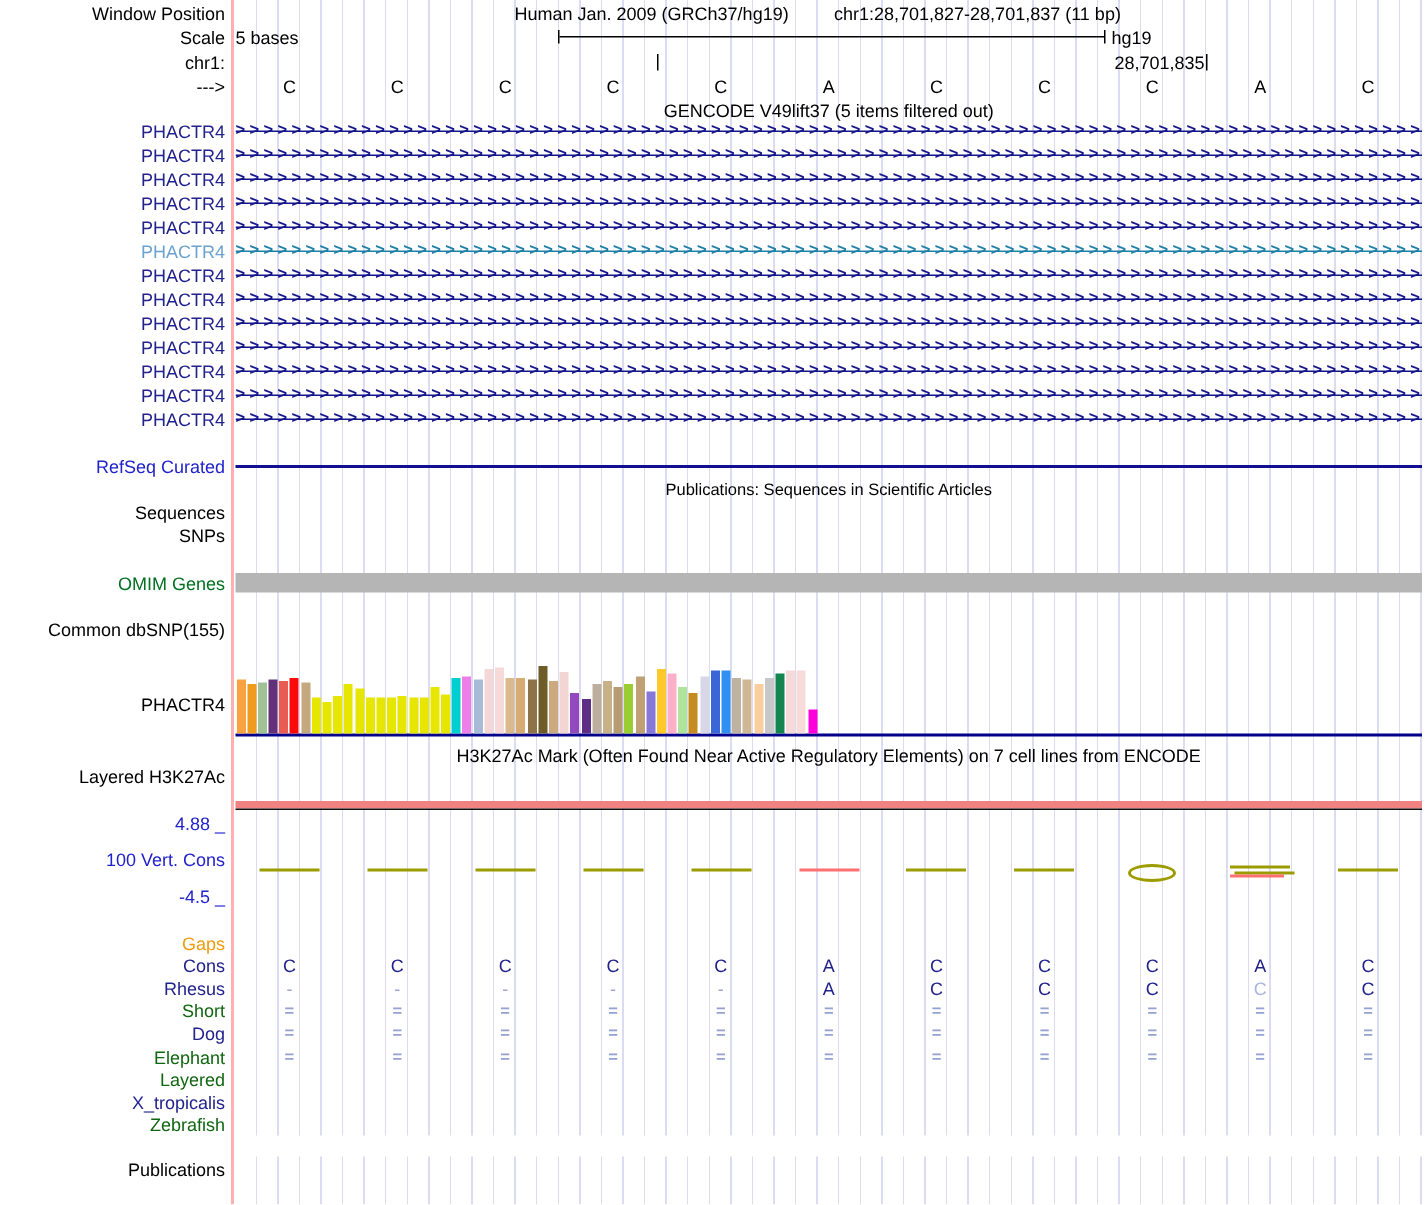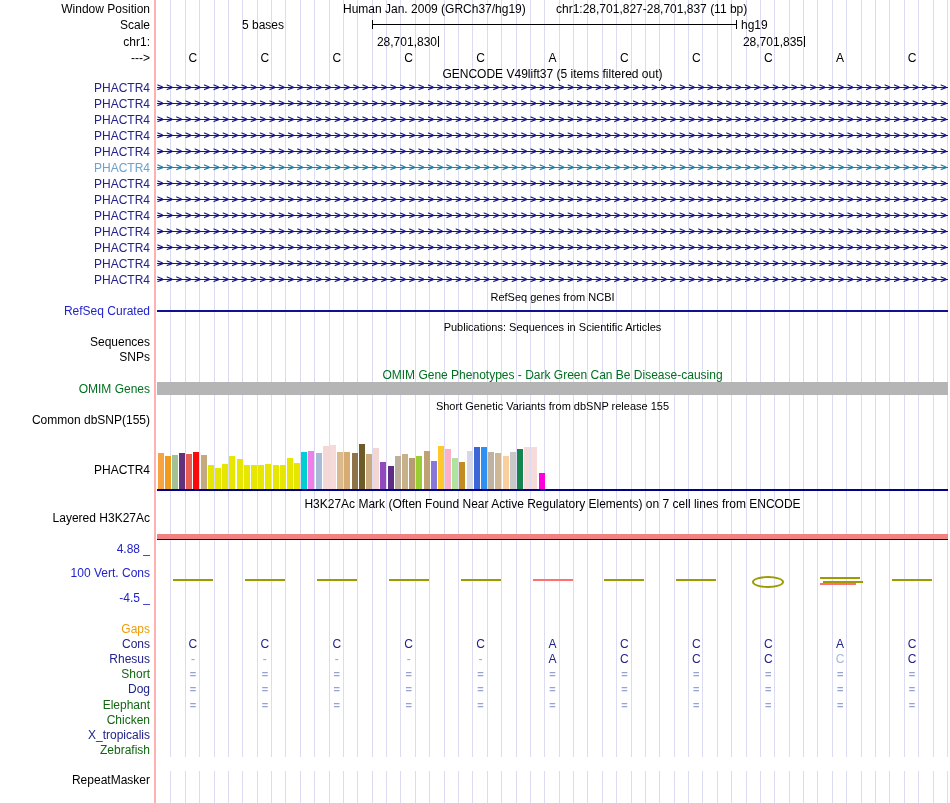--- a/index.html
+++ b/index.html
@@ -37,66 +37,62 @@
 
 <div id="screen">
   <div class="grid"></div>
   <div class="pink-line"></div>
 
   <div class="llabel" style="top:2px">Window Position</div>
   <div style="position:absolute;left:343px;top:2px;white-space:nowrap">Human Jan. 2009 (GRCh37/hg19)</div>
   <div style="position:absolute;left:556px;top:2px;white-space:nowrap">chr1:28,701,827-28,701,837 (11 bp)</div>
 
   <div class="llabel" style="top:18px">Scale</div>
-  <div style="position:absolute;left:157px;width:212px;top:18px;text-align:center">5 bases</div>
+  <div style="position:absolute;left:157px;width:212px;top:18px;text-align:left">5 bases</div>
   <div class="scale-bar">
       <div class="mid"></div>
     </div>
   <div style="position:absolute;left:741px;top:18px">hg19</div>
 
   <div class="llabel" style="top:35px">chr1:</div>
-  <div style="position:absolute;left:157px;width:280px;top:35px;text-align:right">28,701,830</div>
   <div class="vtick" style="left:438px;top:36px"></div>
   <div style="position:absolute;left:523px;width:280px;top:35px;text-align:right">28,701,835</div>
   <div class="vtick" style="left:804px;top:36px"></div>
 
   <div class="llabel" style="top:51px">---&gt;</div>
 
   <div class="ctitle" style="top:67px">GENCODE V49lift37 (5 items filtered out)</div>
 
-  <div class="ctitle small" style="top:290px">RefSeq genes from NCBI</div>
   <div class="llabel blue" style="top:304px">RefSeq Curated</div>
   <div class="hline" style="left:157px;top:310px;width:791px;height:2px"></div>
 
   <div class="ctitle small" style="top:320px">Publications: Sequences in Scientific Articles</div>
   <div class="llabel" style="top:335px">Sequences</div>
   <div class="llabel" style="top:350px">SNPs</div>
 
-  <div class="ctitle green" style="top:368px">OMIM Gene Phenotypes - Dark Green Can Be Disease-causing</div>
   <div class="omim-bar"></div>
   <div class="llabel green" style="top:382px">OMIM Genes</div>
 
-  <div class="ctitle small" style="top:399px">Short Genetic Variants from dbSNP release 155</div>
   <div class="llabel" style="top:413px">Common dbSNP(155)</div>
 
   <div class="llabel" style="top:463px">PHACTR4</div>
   <div class="gtex-baseline"></div>
 
   <div class="ctitle" style="top:497px">H3K27Ac Mark (Often Found Near Active Regulatory Elements) on 7 cell lines from ENCODE</div>
   <div class="llabel" style="top:511px">Layered H3K27Ac</div>
   <div class="h3k-band"></div>
   <div class="h3k-line"></div>
 
   <div class="llabel blue" style="top:542px">4.88 _</div>
   <div class="llabel blue" style="top:566px">100 Vert. Cons</div>
   <div class="llabel blue" style="top:591px">-4.5 _</div>
 
 
   <div class="whiteband" style="top:757px;height:14px"></div>
-  <div class="llabel" style="top:773px">RepeatMasker</div>
+  <div class="llabel" style="top:773px">Publications</div>
 <div class="llabel" style="top: 81px; color: rgb(34, 34, 140);">PHACTR4</div>
     <div class="gene-row" style="top: 80px;">
       <div class="gl"></div>
       <div class="ga">&gt;&gt;&gt;&gt;&gt;&gt;&gt;&gt;&gt;&gt;&gt;&gt;&gt;&gt;&gt;&gt;&gt;&gt;&gt;&gt;&gt;&gt;&gt;&gt;&gt;&gt;&gt;&gt;&gt;&gt;&gt;&gt;&gt;&gt;&gt;&gt;&gt;&gt;&gt;&gt;&gt;&gt;&gt;&gt;&gt;&gt;&gt;&gt;&gt;&gt;&gt;&gt;&gt;&gt;&gt;&gt;&gt;&gt;&gt;&gt;&gt;&gt;&gt;&gt;&gt;&gt;&gt;&gt;&gt;&gt;&gt;&gt;&gt;&gt;&gt;&gt;&gt;&gt;&gt;&gt;&gt;&gt;&gt;&gt;&gt;&gt;&gt;&gt;&gt;&gt;&gt;&gt;&gt;&gt;&gt;&gt;&gt;&gt;&gt;&gt;&gt;&gt;&gt;&gt;&gt;&gt;&gt;&gt;&gt;&gt;</div>
     </div>
     <div class="llabel" style="top: 97px; color: rgb(34, 34, 140);">PHACTR4</div>
     <div class="gene-row" style="top: 96px;">
       <div class="gl"></div>
       <div class="ga">&gt;&gt;&gt;&gt;&gt;&gt;&gt;&gt;&gt;&gt;&gt;&gt;&gt;&gt;&gt;&gt;&gt;&gt;&gt;&gt;&gt;&gt;&gt;&gt;&gt;&gt;&gt;&gt;&gt;&gt;&gt;&gt;&gt;&gt;&gt;&gt;&gt;&gt;&gt;&gt;&gt;&gt;&gt;&gt;&gt;&gt;&gt;&gt;&gt;&gt;&gt;&gt;&gt;&gt;&gt;&gt;&gt;&gt;&gt;&gt;&gt;&gt;&gt;&gt;&gt;&gt;&gt;&gt;&gt;&gt;&gt;&gt;&gt;&gt;&gt;&gt;&gt;&gt;&gt;&gt;&gt;&gt;&gt;&gt;&gt;&gt;&gt;&gt;&gt;&gt;&gt;&gt;&gt;&gt;&gt;&gt;&gt;&gt;&gt;&gt;&gt;&gt;&gt;&gt;&gt;&gt;&gt;&gt;&gt;&gt;</div>
     </div>
@@ -287,16 +283,16 @@
     <div class="colcell" style="left: 264.864px; top: 697.5px; color: rgb(150, 162, 210); font-size: 11px; font-weight: bold;">=</div>
     <div class="colcell" style="left: 336.773px; top: 697.5px; color: rgb(150, 162, 210); font-size: 11px; font-weight: bold;">=</div>
     <div class="colcell" style="left: 408.682px; top: 697.5px; color: rgb(150, 162, 210); font-size: 11px; font-weight: bold;">=</div>
     <div class="colcell" style="left: 480.591px; top: 697.5px; color: rgb(150, 162, 210); font-size: 11px; font-weight: bold;">=</div>
     <div class="colcell" style="left: 552.5px; top: 697.5px; color: rgb(150, 162, 210); font-size: 11px; font-weight: bold;">=</div>
     <div class="colcell" style="left: 624.409px; top: 697.5px; color: rgb(150, 162, 210); font-size: 11px; font-weight: bold;">=</div>
     <div class="colcell" style="left: 696.318px; top: 697.5px; color: rgb(150, 162, 210); font-size: 11px; font-weight: bold;">=</div>
     <div class="colcell" style="left: 768.227px; top: 697.5px; color: rgb(150, 162, 210); font-size: 11px; font-weight: bold;">=</div>
     <div class="colcell" style="left: 840.136px; top: 697.5px; color: rgb(150, 162, 210); font-size: 11px; font-weight: bold;">=</div>
     <div class="colcell" style="left: 912.045px; top: 697.5px; color: rgb(150, 162, 210); font-size: 11px; font-weight: bold;">=</div>
-    <div class="llabel" style="top: 712.6px; color: rgb(17, 102, 17);">Chicken</div>
+    <div class="llabel" style="top: 712.6px; color: rgb(17, 102, 17);">Layered</div>
     <div class="llabel" style="top: 727.7px; color: rgb(34, 34, 140);">X_tropicalis</div>
     <div class="llabel" style="top: 742.8px; color: rgb(17, 102, 17);">Zebrafish</div>
   </div>
 
 </body></html>

